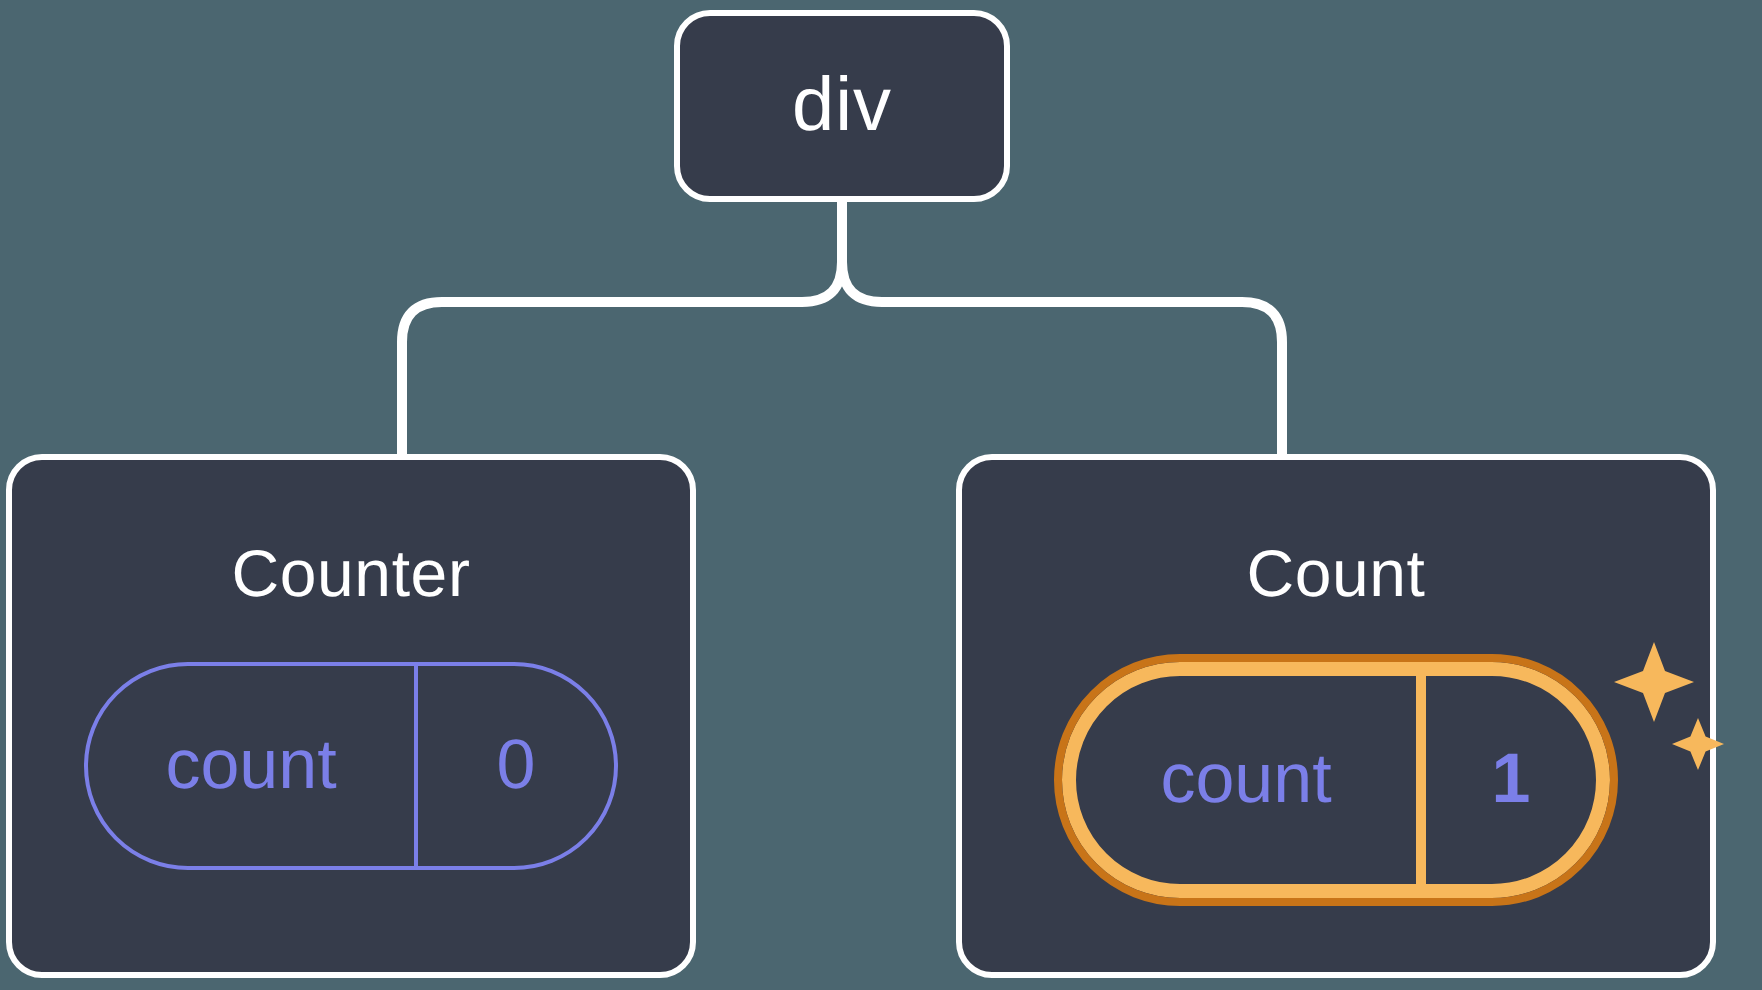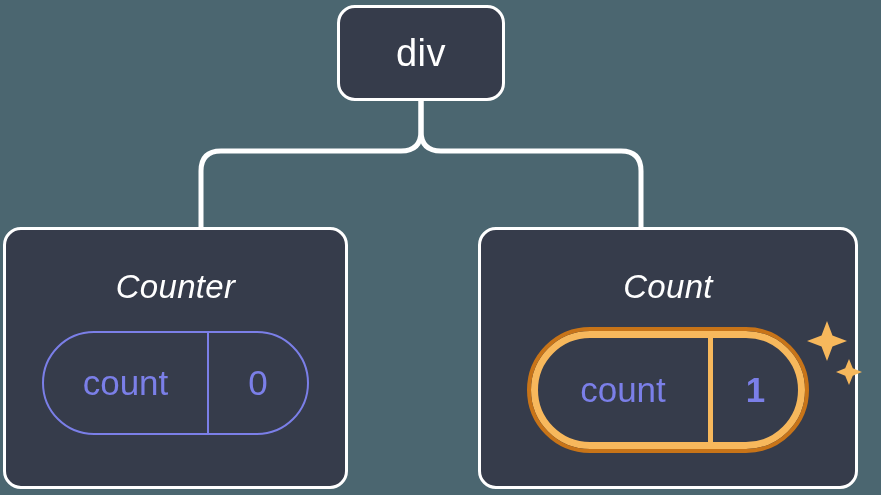--- a/index.html
+++ b/index.html
@@ -67,21 +67,20 @@
     font-size: 38px;
     font-weight: 400;
     letter-spacing: 0.5px;
   }
   .node-title {
     color: #ffffff;
     font-size: 33px;
     font-weight: 400;
     letter-spacing: 0.3px;
     line-height: 1;
-    font-style: italic;
   }
 
   
   .pill-wrap {
     position: relative;
     margin-top: 28px;
     display: flex;
     align-items: center;
     justify-content: center;
   }

